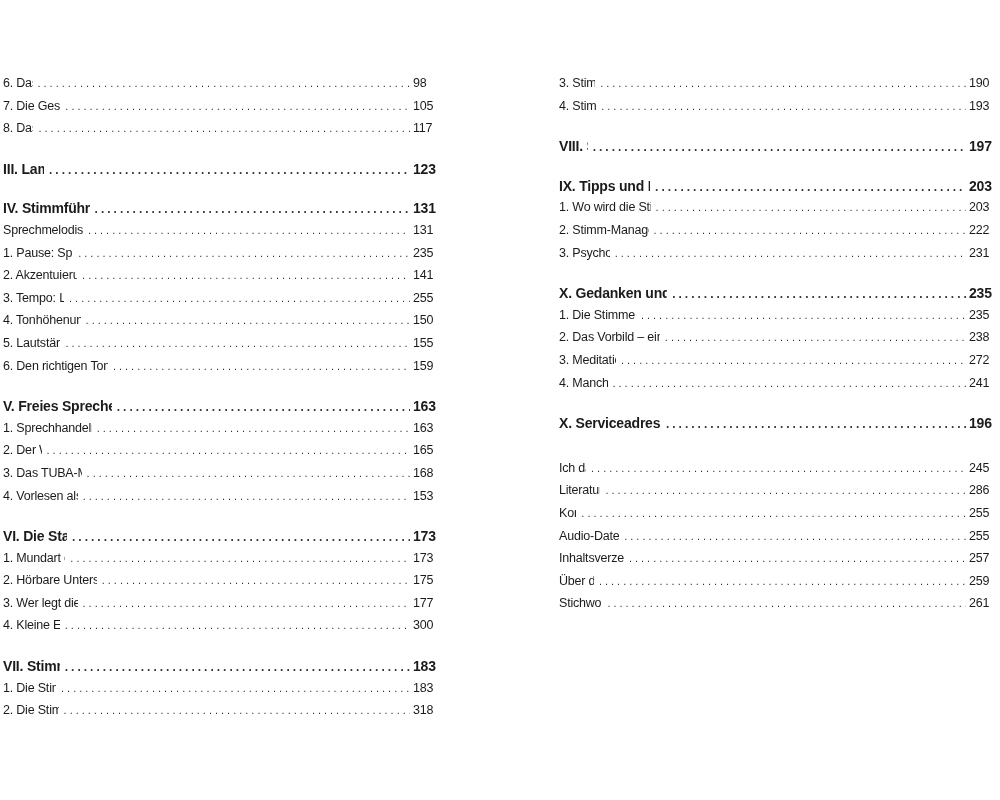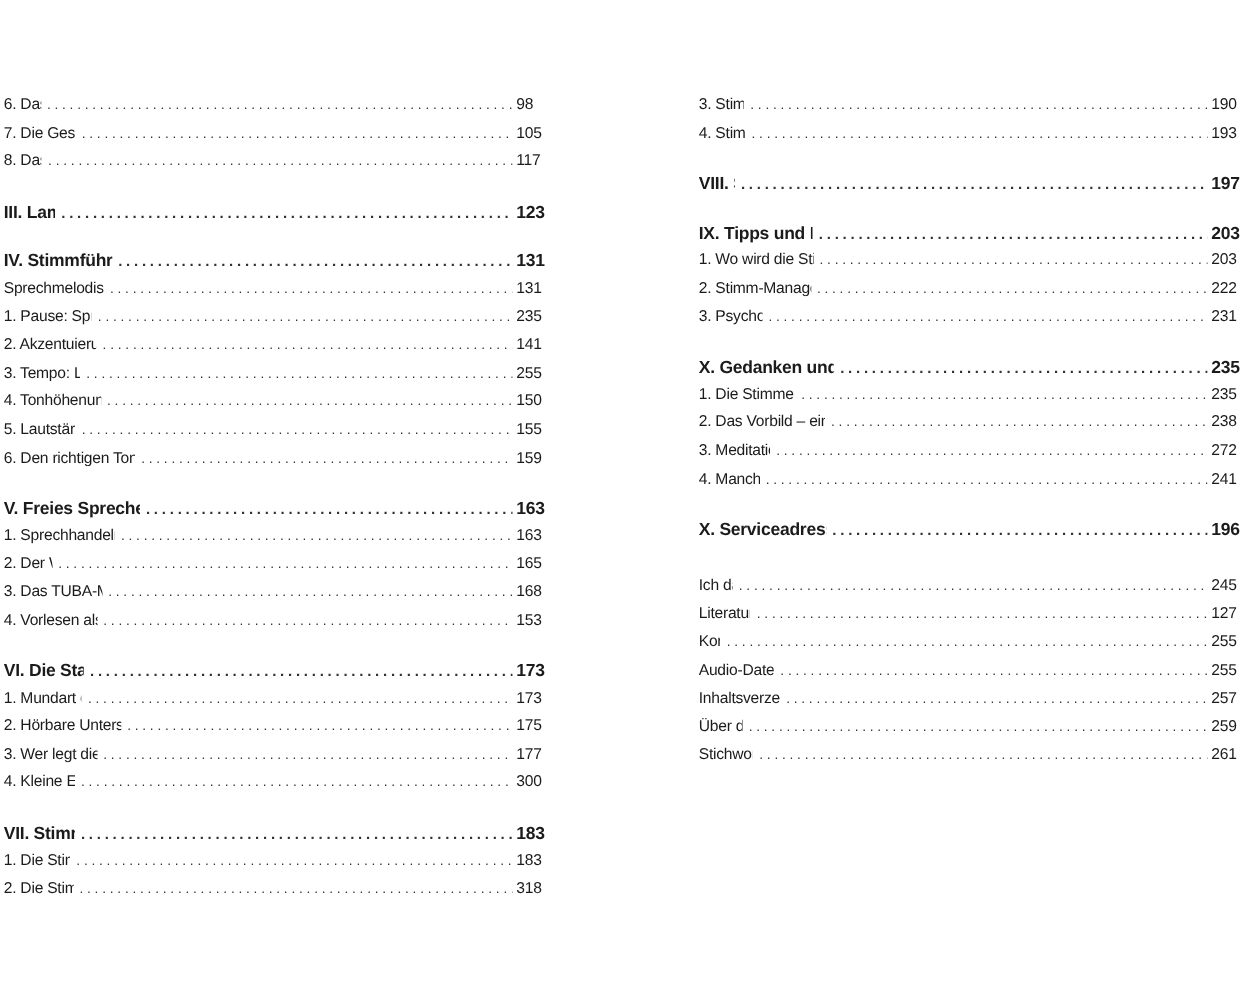--- a/index.html
+++ b/index.html
@@ -265,21 +265,21 @@
         <span class="pagenum">196</span>
       </div>
       <div class="row gap">
         <span class="label">Ich danke ...</span>
         <span class="dots"></span>
         <span class="pagenum">245</span>
       </div>
       <div class="row">
         <span class="label">Literaturverzeichnis</span>
         <span class="dots"></span>
-        <span class="pagenum">127</span>
+        <span class="pagenum">286</span>
       </div>
       <div class="row">
         <span class="label">Kontakt</span>
         <span class="dots"></span>
         <span class="pagenum">255</span>
       </div>
       <div class="row">
         <span class="label">Audio-Dateien zum Download</span>
         <span class="dots"></span>
         <span class="pagenum">255</span>

